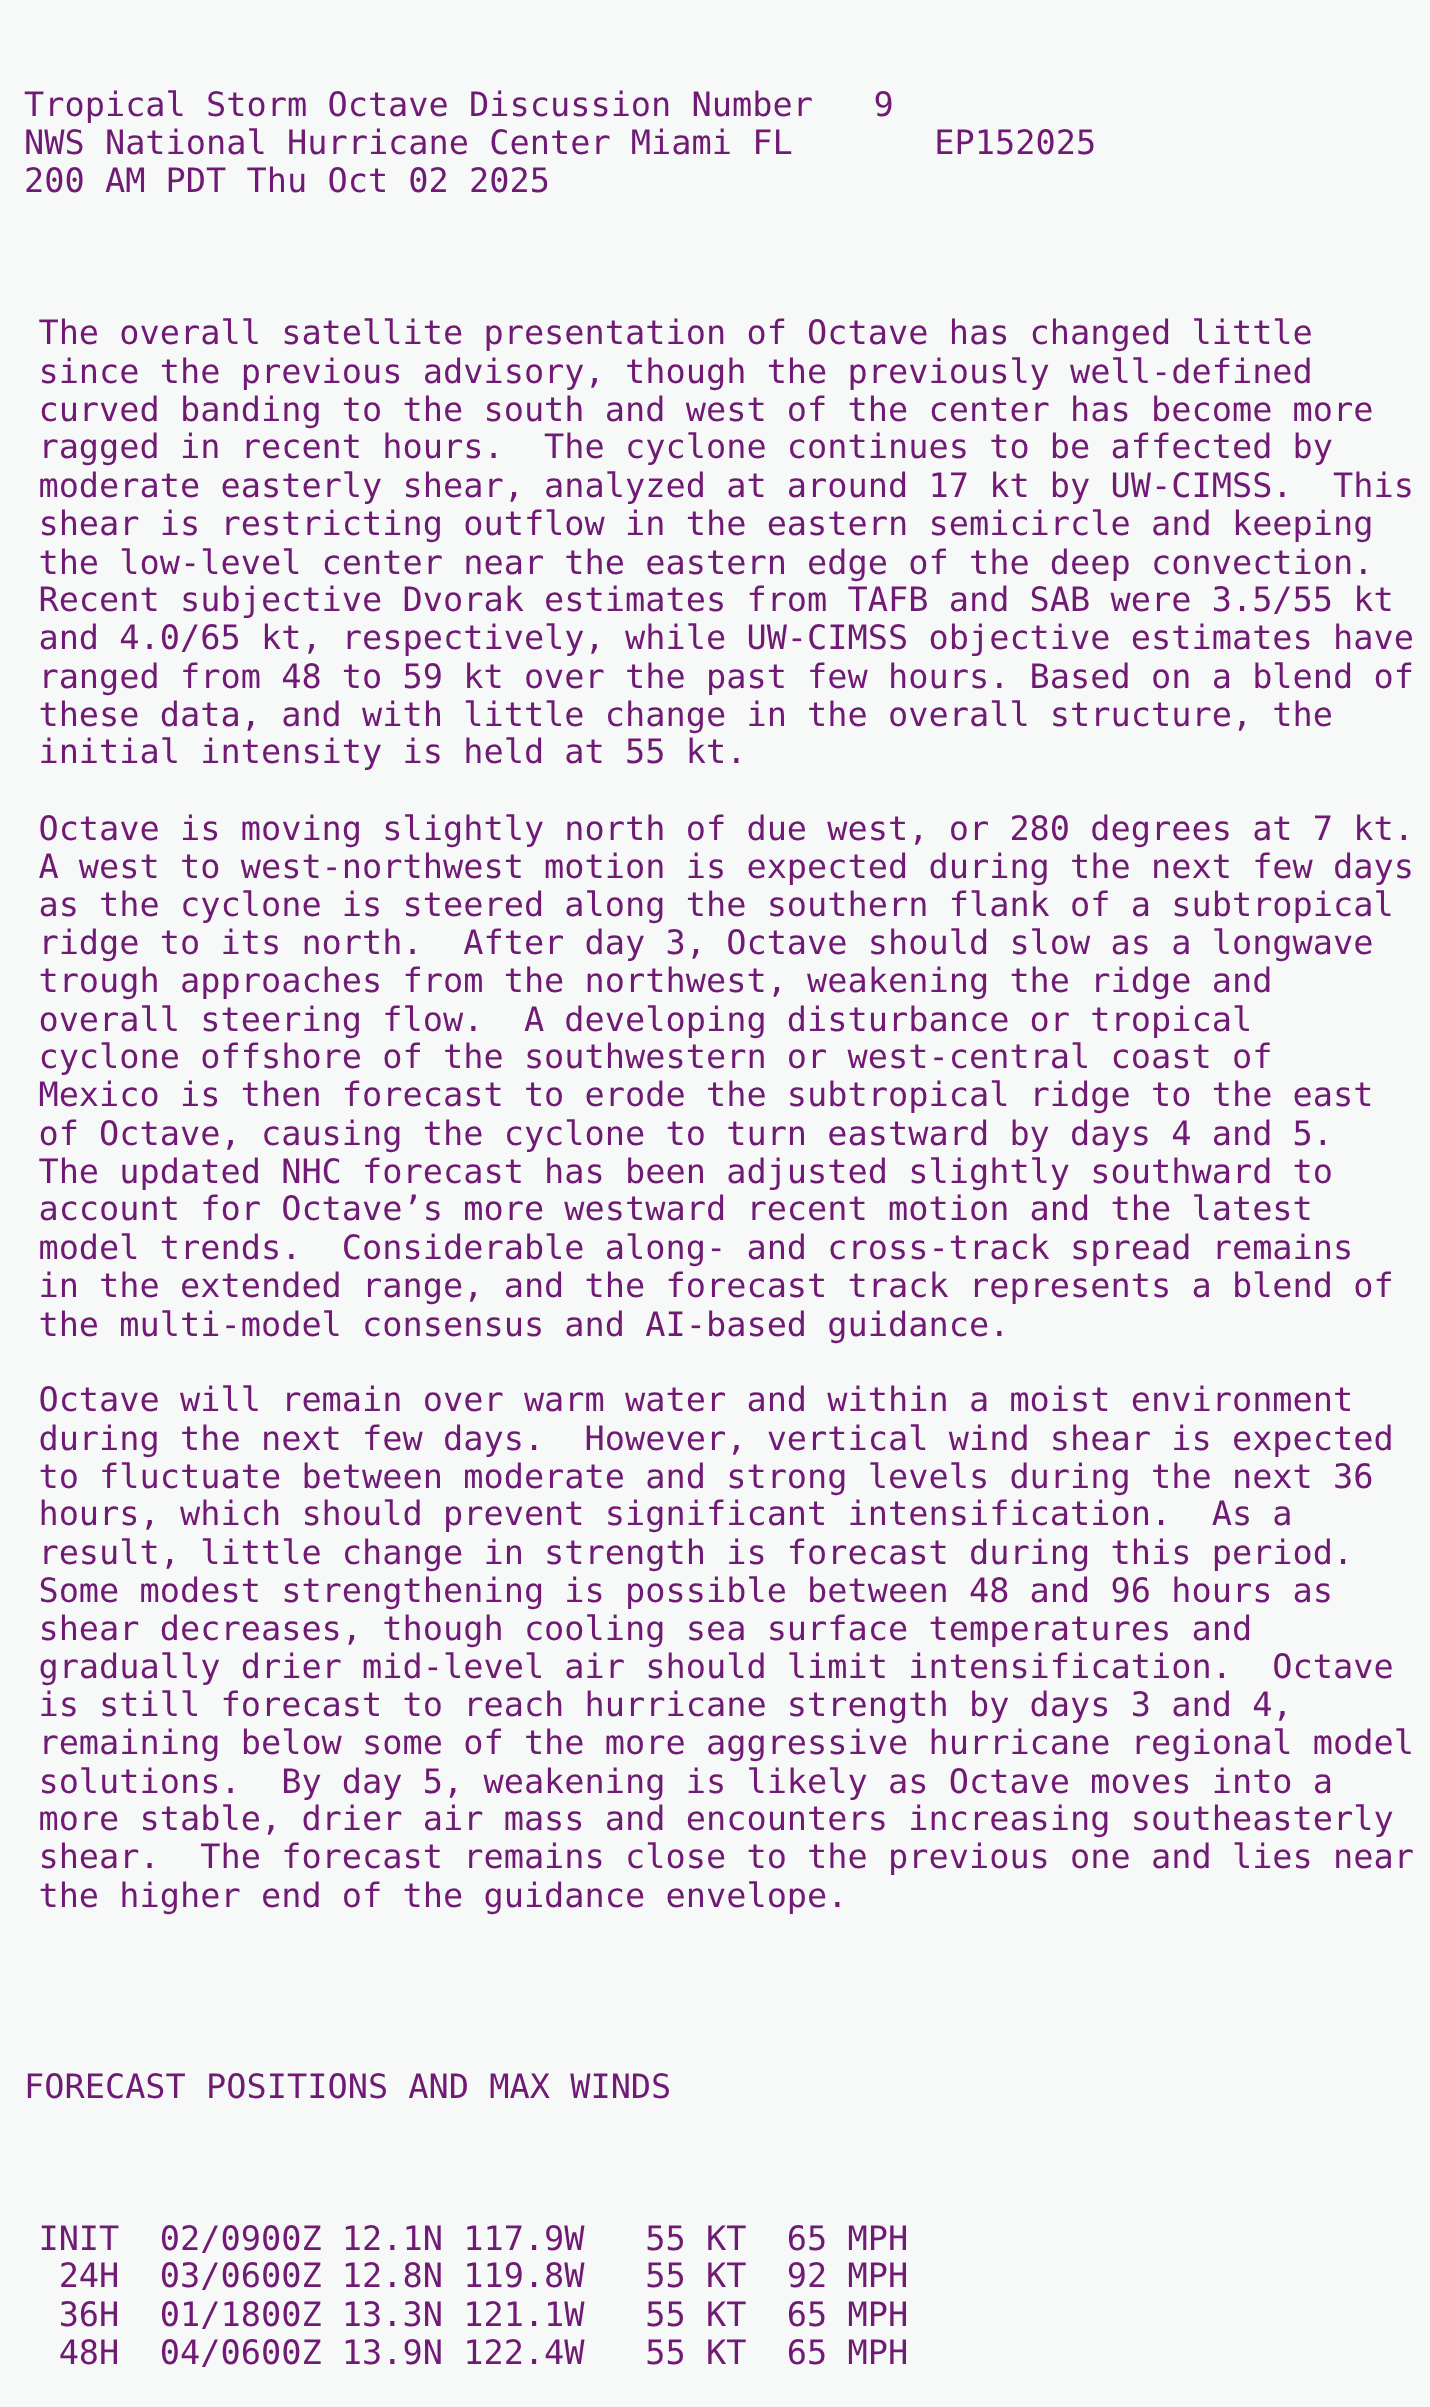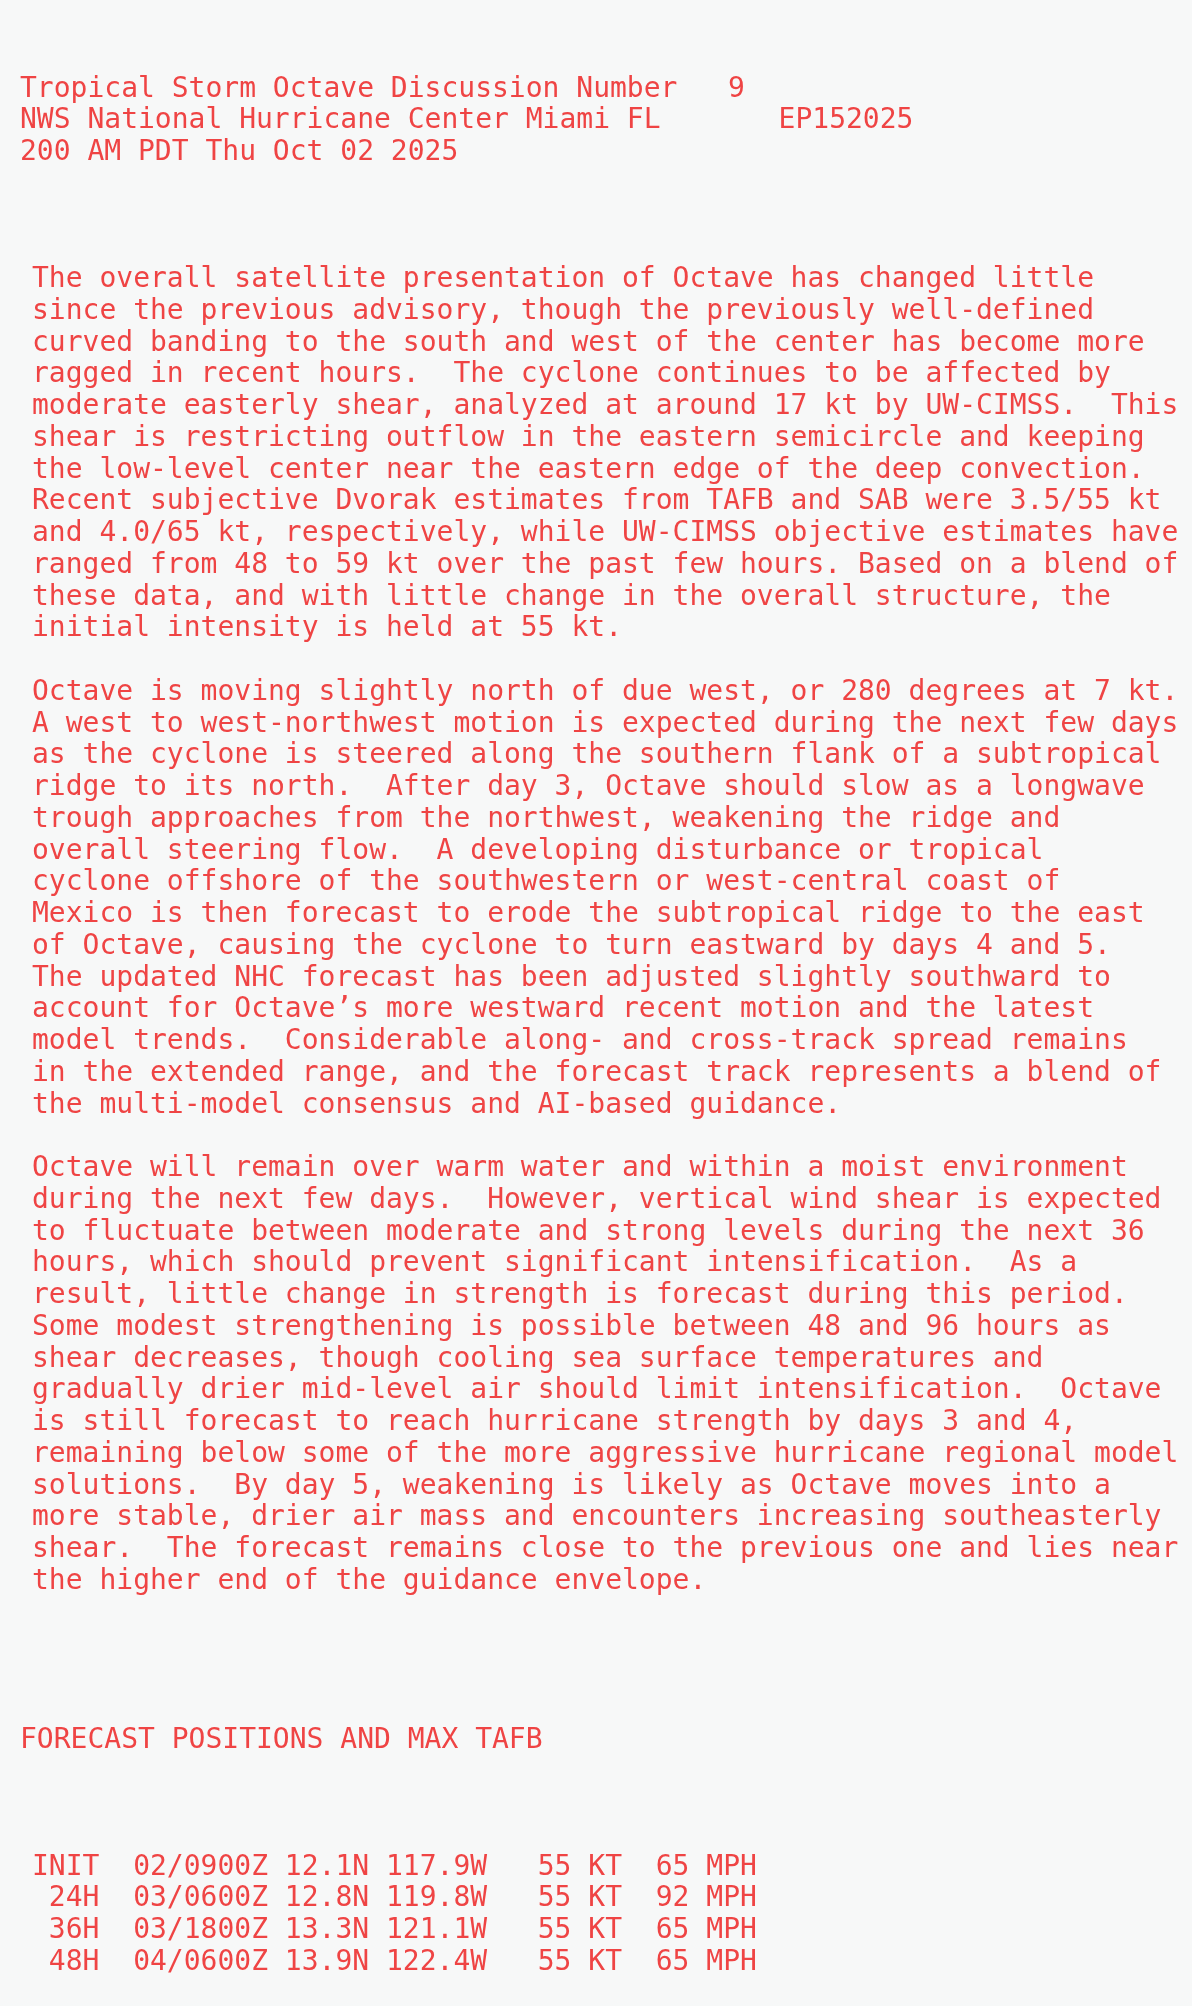--- a/index.html
+++ b/index.html
@@ -11,21 +11,21 @@
     overflow: hidden;
   }
   .doc {
     box-sizing: border-box;
     width: 1192px;
     height: 2006px;
     padding: 8px 0 0 20px;
     font-family: "DejaVu Sans Mono", monospace;
     font-size: 28px;
     line-height: 31.75px;
-    color: #ef4444;
+    color: #701a75;
     white-space: pre;
     border-radius: 12px;
   }
   .block { white-space: pre; }
   .gap1 { margin-top: 31.75px; margin-left: 12px; }  
   .gap2 { margin-top: 63.5px; }   
 </style>
 </head>
 <body>
 
@@ -64,16 +64,16 @@
 result, little change in strength is forecast during this period.
 Some modest strengthening is possible between 48 and 96 hours as
 shear decreases, though cooling sea surface temperatures and
 gradually drier mid-level air should limit intensification.  Octave
 is still forecast to reach hurricane strength by days 3 and 4,
 remaining below some of the more aggressive hurricane regional model
 solutions.  By day 5, weakening is likely as Octave moves into a
 more stable, drier air mass and encounters increasing southeasterly
 shear.  The forecast remains close to the previous one and lies near
 the higher end of the guidance envelope.</div></div>
-  <div class="block gap2">FORECAST POSITIONS AND MAX TAFB</div>
-  <div class="block gap1"><div>INIT  02/0900Z 12.1N 117.9W   55 KT  65 MPH</div><div> 24H  03/0600Z 12.8N 119.8W   55 KT  92 MPH</div><div> 36H  03/1800Z 13.3N 121.1W   55 KT  65 MPH</div><div> 48H  04/0600Z 13.9N 122.4W   55 KT  65 MPH</div></div>
+  <div class="block gap2">FORECAST POSITIONS AND MAX WINDS</div>
+  <div class="block gap1"><div>INIT  02/0900Z 12.1N 117.9W   55 KT  65 MPH</div><div> 24H  03/0600Z 12.8N 119.8W   55 KT  92 MPH</div><div> 36H  01/1800Z 13.3N 121.1W   55 KT  65 MPH</div><div> 48H  04/0600Z 13.9N 122.4W   55 KT  65 MPH</div></div>
   
 </div>
 
 </body></html>

